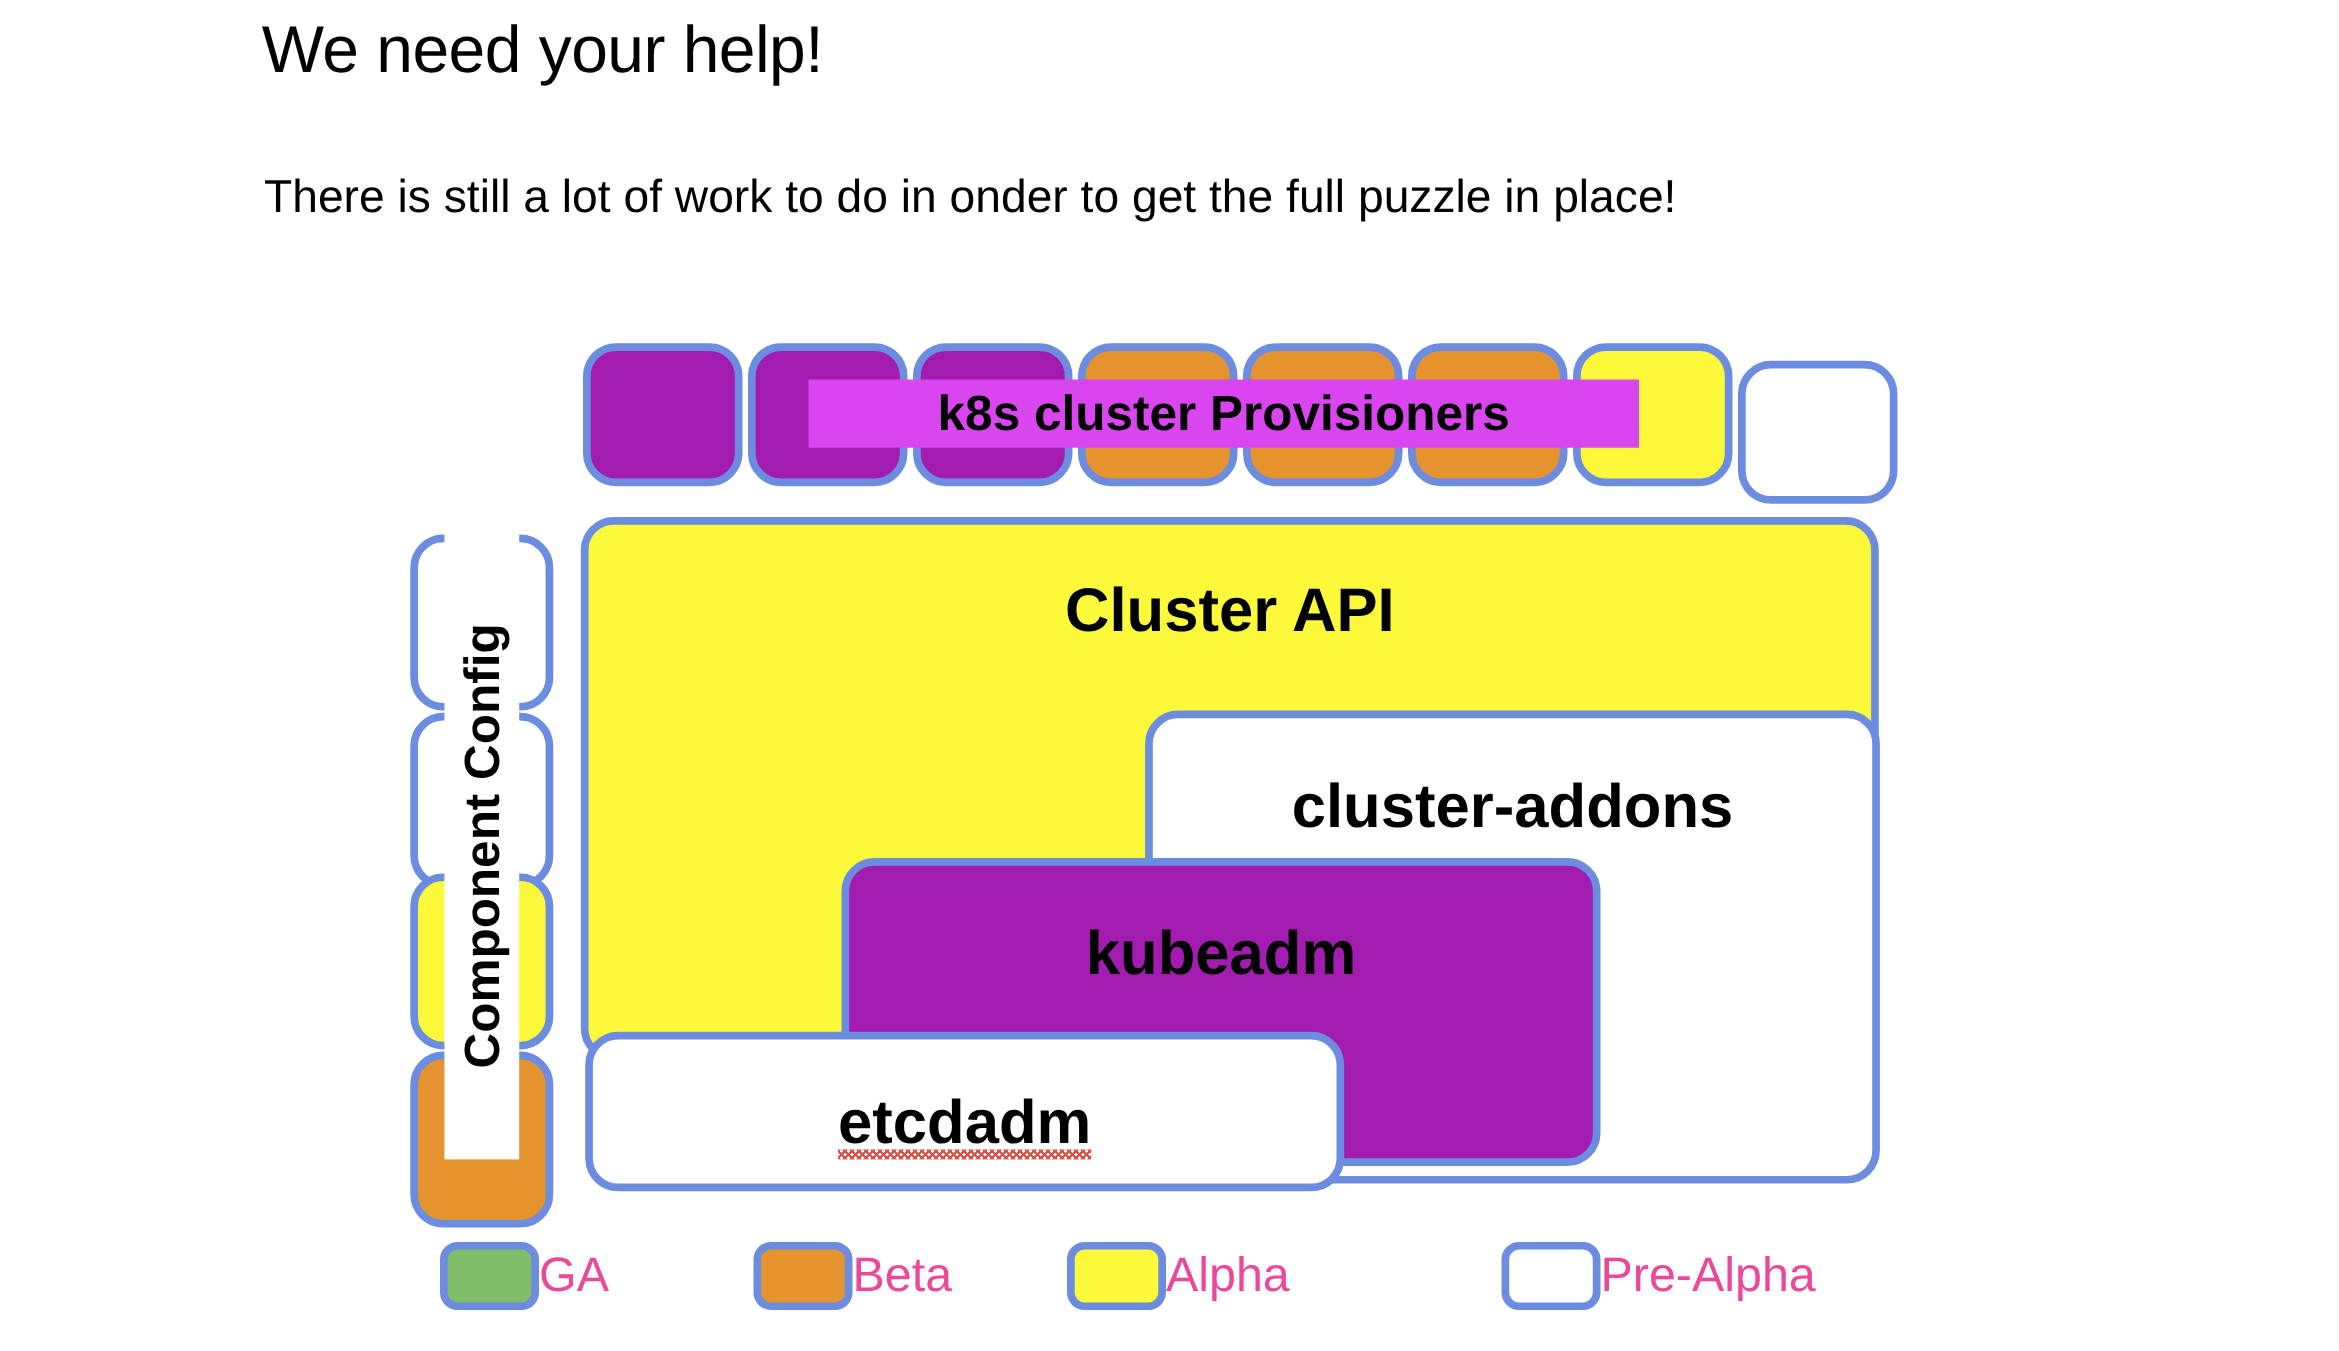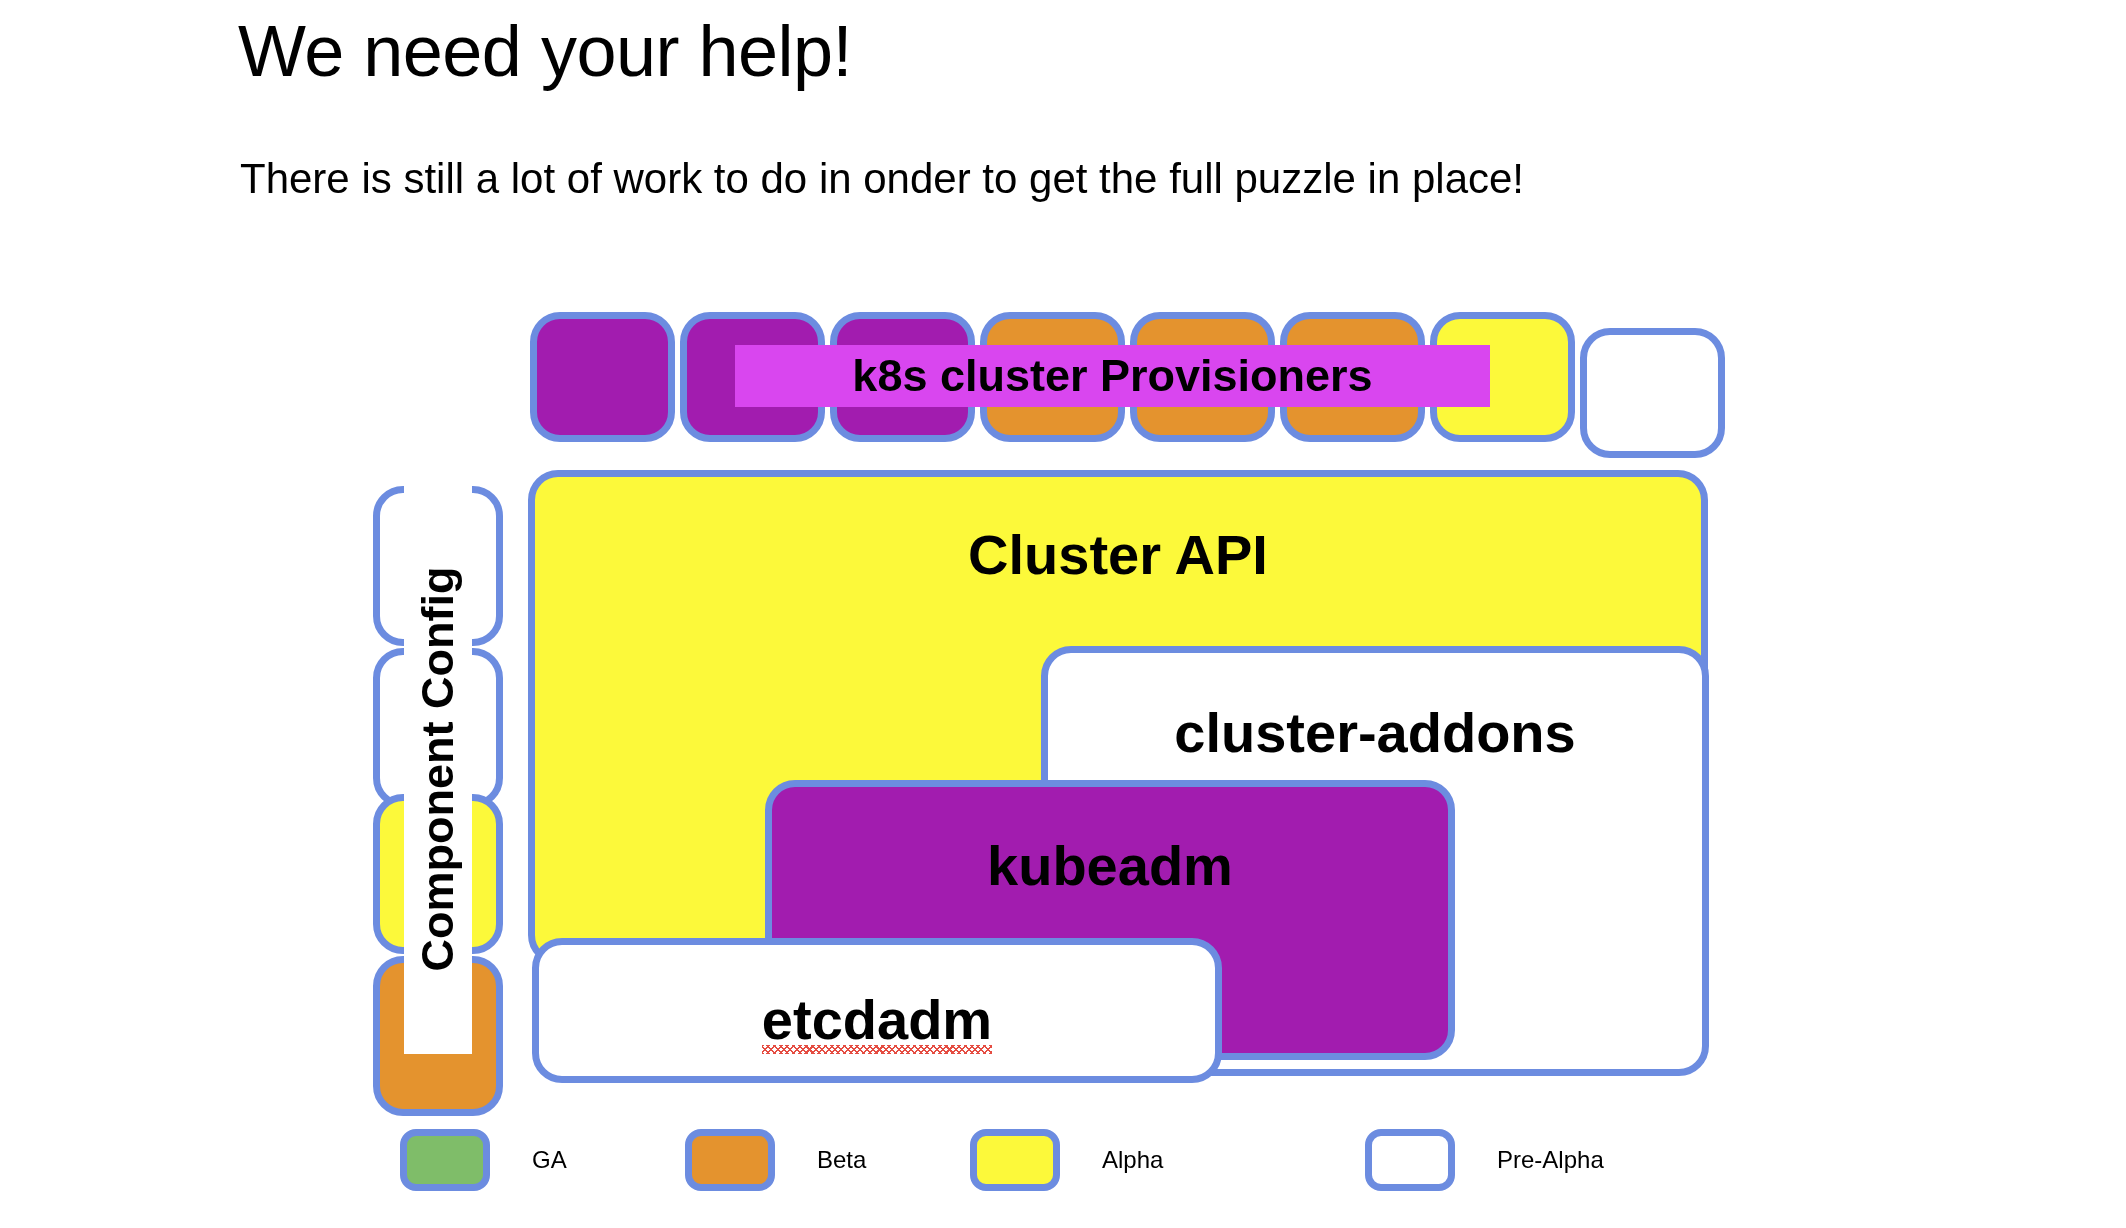--- a/index.html
+++ b/index.html
@@ -17,21 +17,21 @@
     width: 2126px;
     height: 1228px;
     background: #ffffff;
   }
 
   
   .title {
     position: absolute;
     left: 238px;
     top: 10px;
-    font-size: 72px;
+    font-size: 60px;
     font-weight: 400;
     color: #000000;
     letter-spacing: -0.5px;
     white-space: nowrap;
   }
 
   .subtitle {
     position: absolute;
     left: 240px;
     top: 155px;
@@ -167,23 +167,22 @@
     height: 70px;
   }
   .legend-swatch {
     width: 90px;
     height: 62px;
     border: 7px solid #6C8CE0;
     border-radius: 16px;
     flex: 0 0 auto;
   }
   .legend-text {
-    margin-left: 42px;
-    font-size: 24px;
-    color: #000000;
+    font-size: 44px;
+    color: #ec4899;
     white-space: nowrap;
   }
   .legend-item.i0 { left: 0px; }
   .legend-item.i1 { left: 285px; }
   .legend-item.i2 { left: 570px; }
   .legend-item.i3 { left: 925px; padding-left: 40px; }
 </style>
 </head>
 <body>
 

